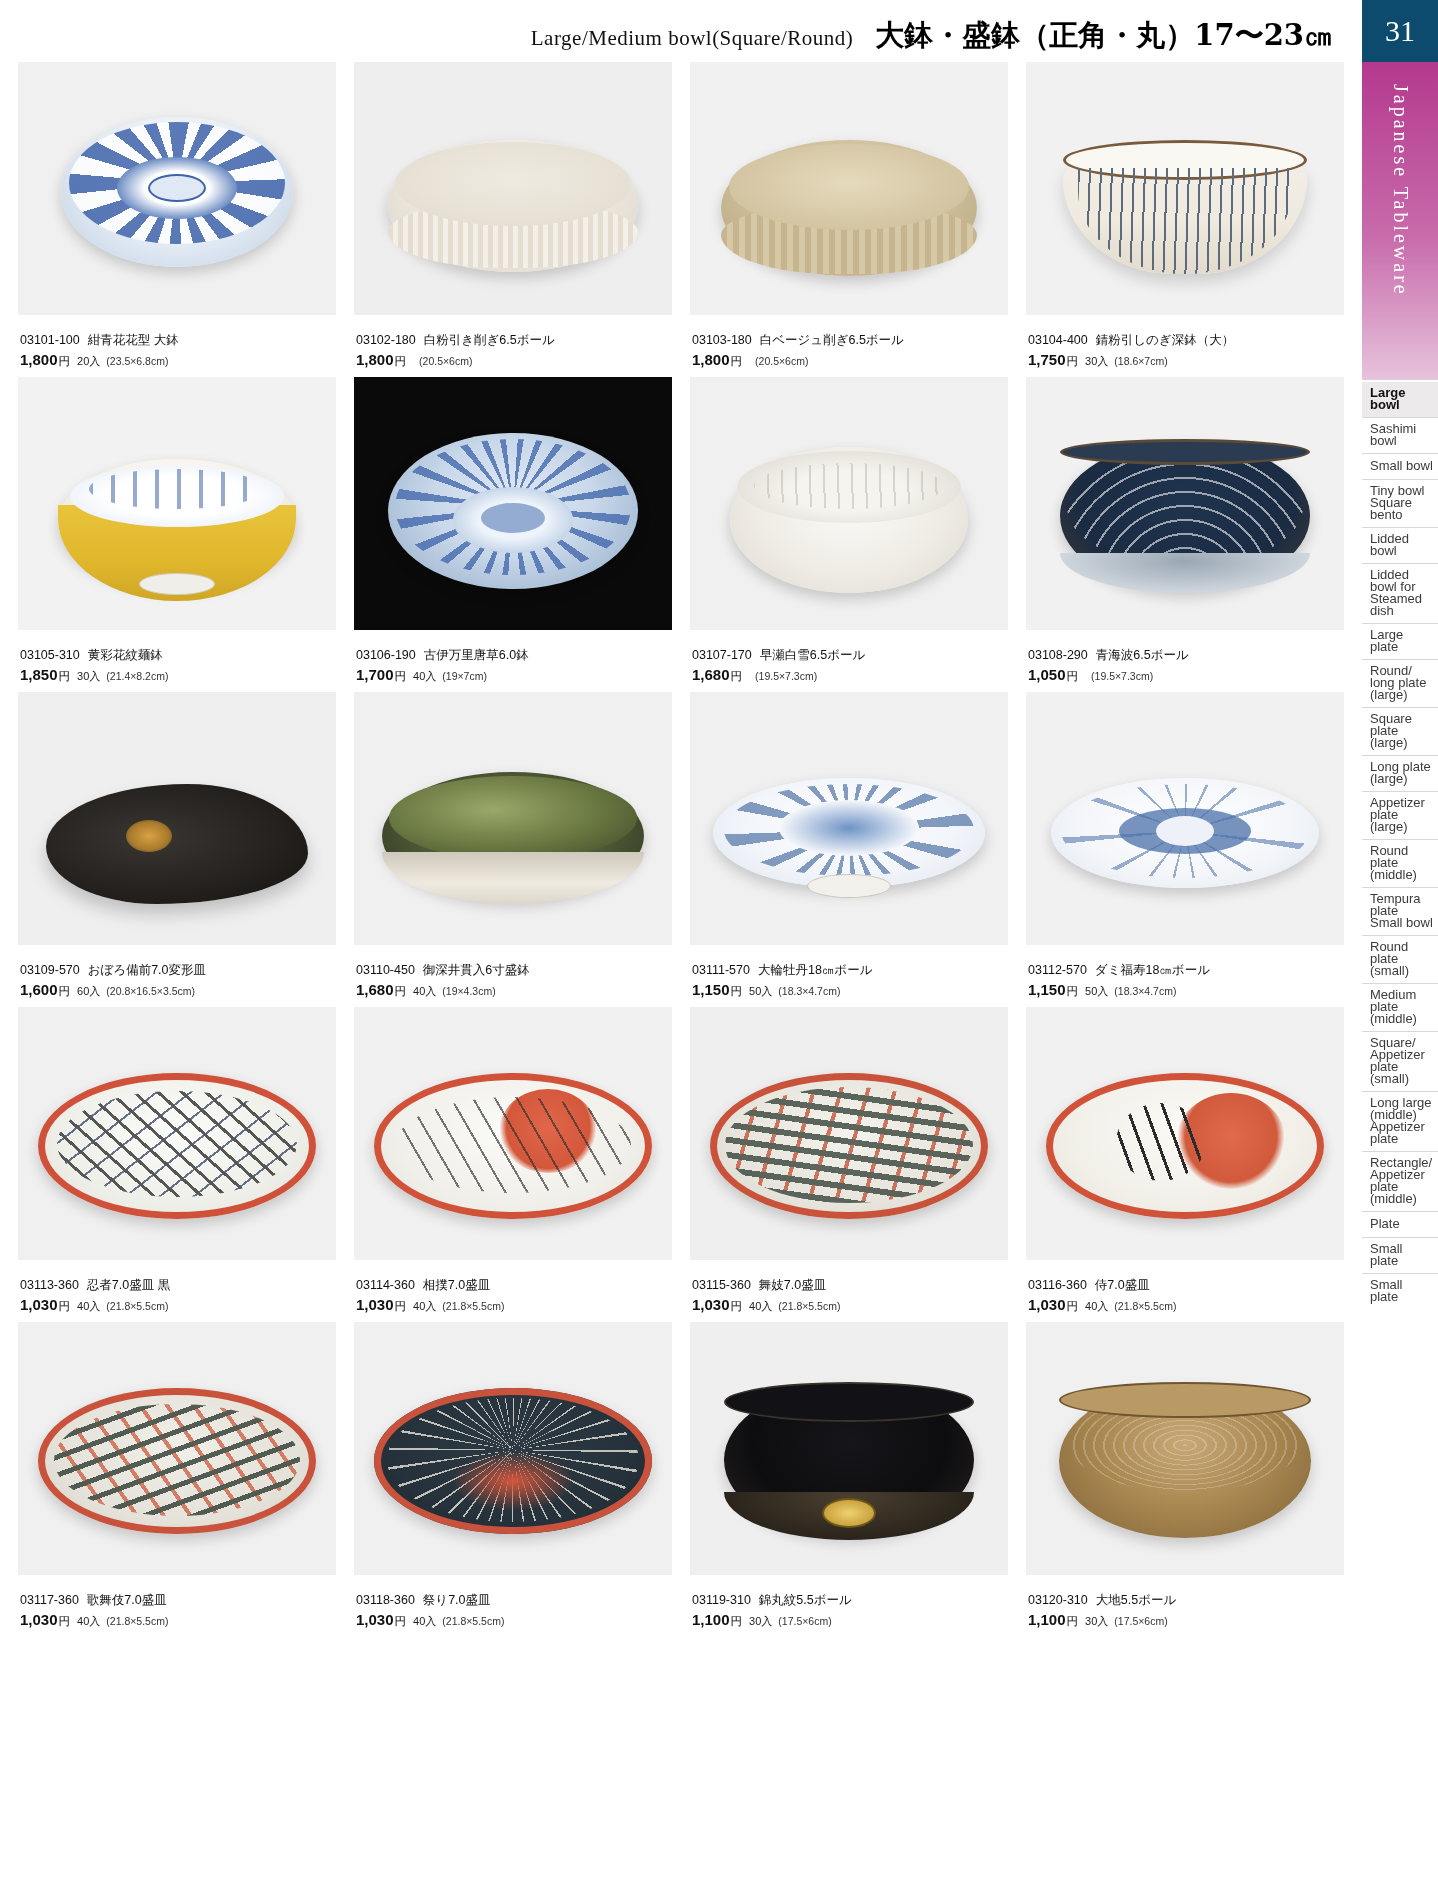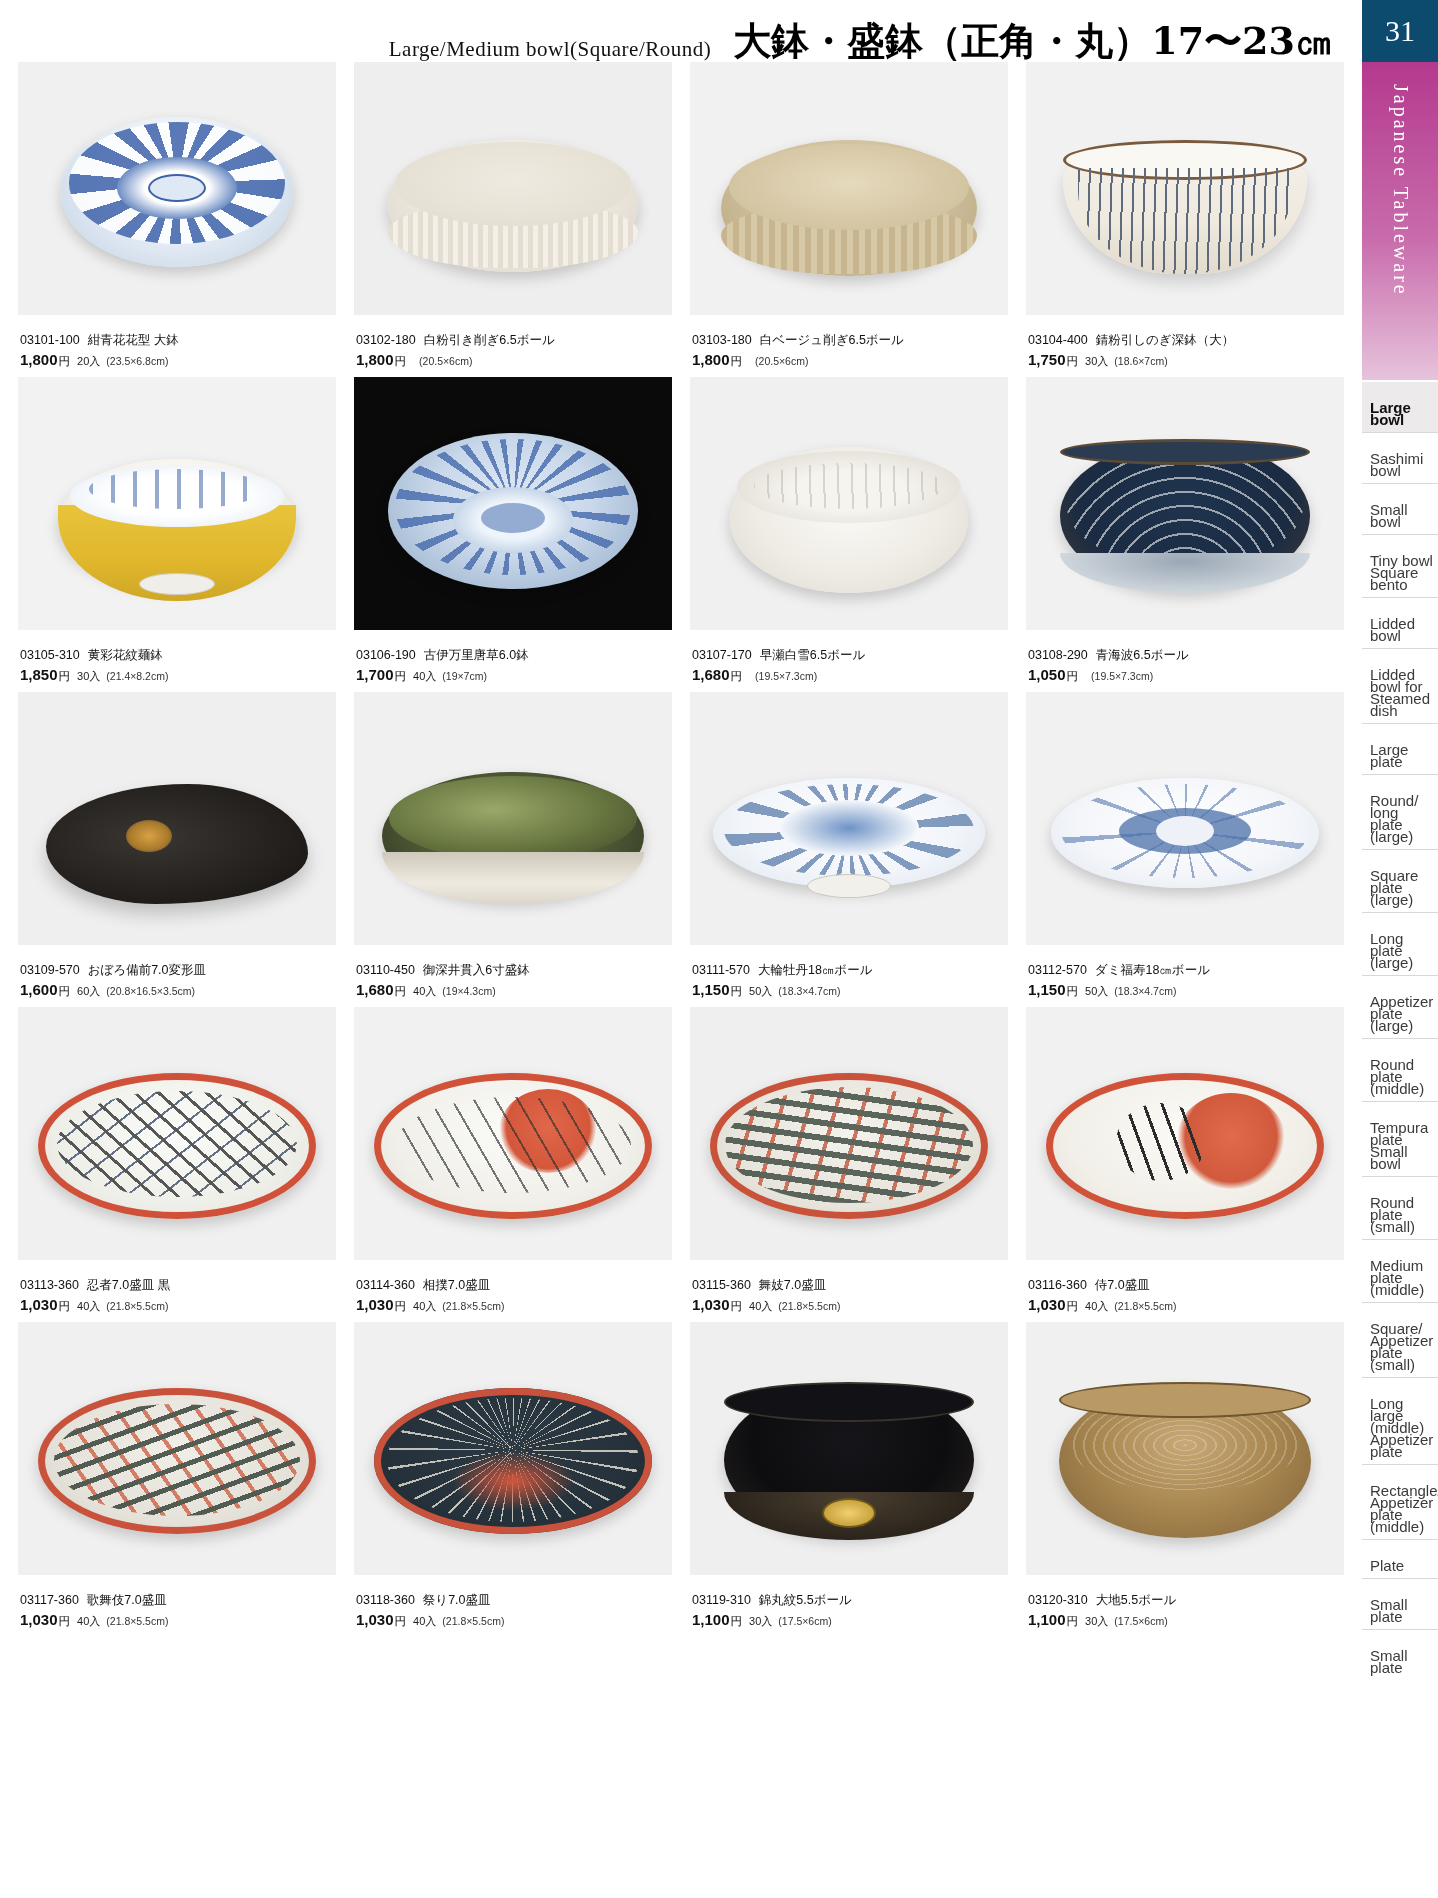--- a/index.html
+++ b/index.html
@@ -30,21 +30,21 @@
   }
   #header-en {
     font-family: "Liberation Serif", serif;
     font-size: 21px;
     letter-spacing: 0.5px;
     color: #111;
     padding-bottom: 5px;
   }
   #header-jp {
     font-family: "DejaVu Serif", serif;
-    font-size: 38px;
+    font-size: 29px;
     font-weight: bold;
     color: #000;
     letter-spacing: 0px;
     white-space: nowrap;
   }
 
   
   #right-rail {
     position: absolute;
     right: 0; top: 0;
@@ -81,22 +81,22 @@
     letter-spacing: 3px;
     white-space: nowrap;
   }
   #rail-index {
     position: absolute;
     left: 17px; top: 382px;
     width: 76px;
   }
   .rail-item {
     position: relative;
-    padding: 20px 4px 6px 8px;
-    font-size: 15px;
+    padding: 5px 4px 6px 8px;
+    font-size: 13px;
     line-height: 12px;
     color: #3a3a3a;
     border-top: 1px solid #d8d8d8;
     min-height: 26px;
     display: flex;
     align-items: center;
   }
   .rail-item:first-child { border-top: none; }
   .rail-item.active {
     background: #eceaea;

